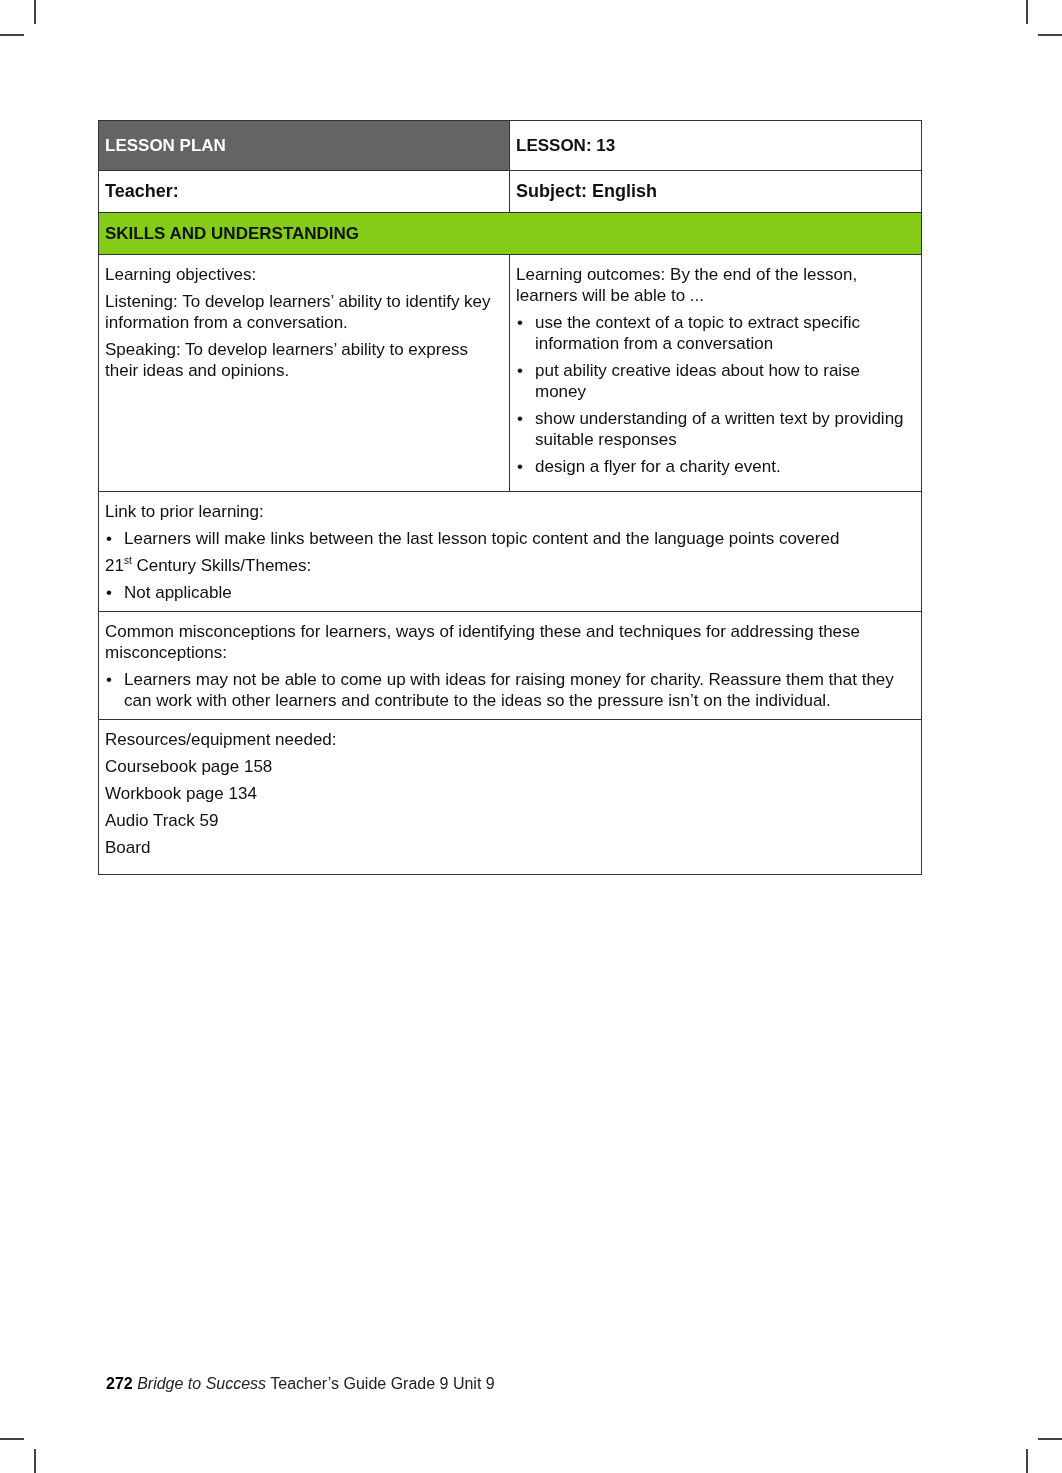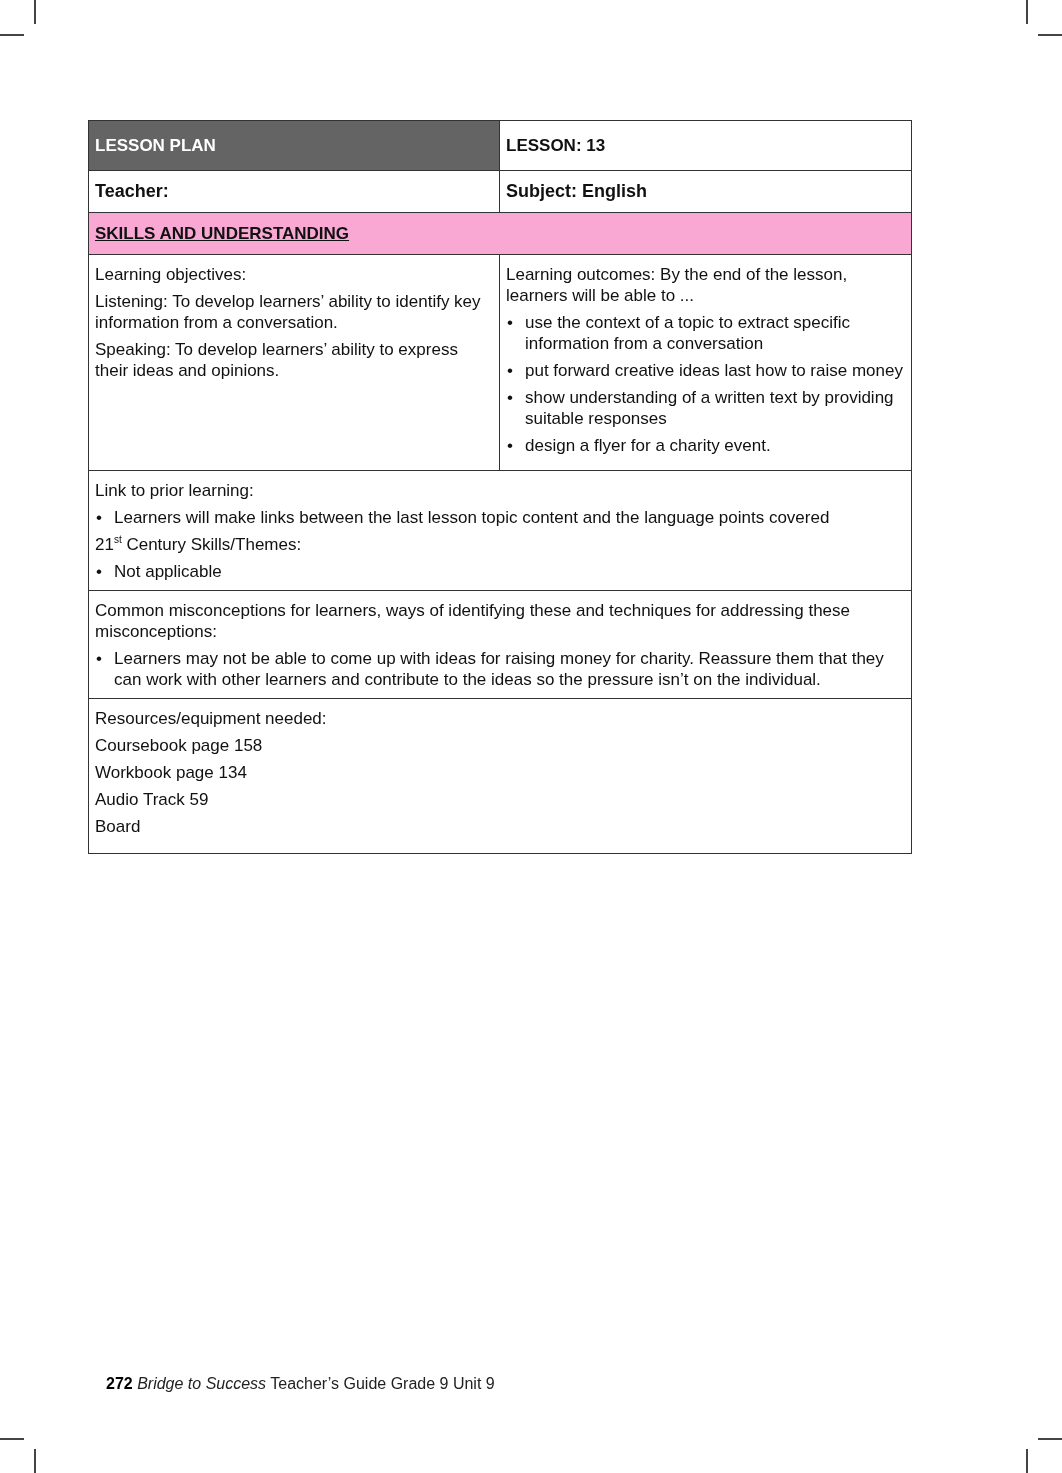--- a/index.html
+++ b/index.html
@@ -2,31 +2,31 @@
 <html><head>
   <meta charset="utf-8">
   <style>
     html, body { margin: 0; padding: 0; }
     body {
       width: 1062px; height: 1473px; position: relative; background: #ffffff;
       font-family: "Liberation Sans", sans-serif; color: #111;
     }
     .crop { position: absolute; background: #444; }
     .page-table {
-      position: absolute; left: 88px; top: 120px; width: 823px;
+      position: absolute; left: 98px; top: 120px; width: 823px;
       border-collapse: collapse; table-layout: fixed;
     }
     .page-table td {
       border: 1.5px solid #333; vertical-align: top; padding: 0 6px;
       font-size: 17px; line-height: 21px;
     }
     .hdr-dark { background: #646464; color: #fff; font-weight: bold; font-size: 30px; height: 49px; vertical-align: middle !important; }
     .hdr-lesson { font-weight: bold; font-size: 22px; vertical-align: middle !important; height: 49px; }
     .row-small td { height: 41px; vertical-align: middle; font-weight: bold; font-size: 18px; }
-    .section-bar { background: #f9a8d4; font-weight: bold; font-size: 18px; height: 41px; vertical-align: middle !important; text-decoration: underline; }
+    .section-bar { background: #84cc16; font-weight: bold; font-size: 18px; height: 41px; vertical-align: middle !important; }
     .b { font-weight: normal; }
     .para { margin: 0 0 6px 0; }
     .cell-pad { padding-top: 9px !important; padding-bottom: 8px !important; }
     ul.bl { list-style: none; margin: 0 0 6px 0; padding: 0; }
     ul.bl li { position: relative; padding-left: 19px; margin-bottom: 6px; }
     ul.bl li::before { content: "•"; position: absolute; left: 1px; top: 0; }
     sup { font-size: 10px; line-height: 0; }
     .footer {
       position: absolute; left: 106px; top: 1375px; font-size: 16px; color: #222;
     }
@@ -66,21 +66,21 @@
   <tr>
     <td colspan="2" class="cell-pad">
       <p class="para b">Learning objectives:</p>
       <p class="para"><span class="b">Listening:</span><span> To develop learners’ ability to identify key information from a conversation.</span></p>
       <p class="para"><span class="b">Speaking:</span><span> To develop learners’ ability to express their ideas and opinions.</span></p>
     </td>
     <td class="cell-pad">
       <p class="para b">Learning outcomes: By the end of the lesson, learners will be able to ...</p>
       <ul class="bl">
         <li>use the context of a topic to extract specific information from a conversation</li>
-        <li>put forward creative ideas last how to raise money</li>
+        <li>put ability creative ideas about how to raise money</li>
         <li>show understanding of a written text by providing suitable responses</li>
         <li style="margin-bottom:0">design a flyer for a charity event.</li>
       </ul>
     </td>
   </tr>
   <tr>
     <td colspan="3" class="cell-pad">
       <p class="para b">Link to prior learning:</p>
       <ul class="bl">
         <li>Learners will make links between the last lesson topic content and the language points covered</li>

